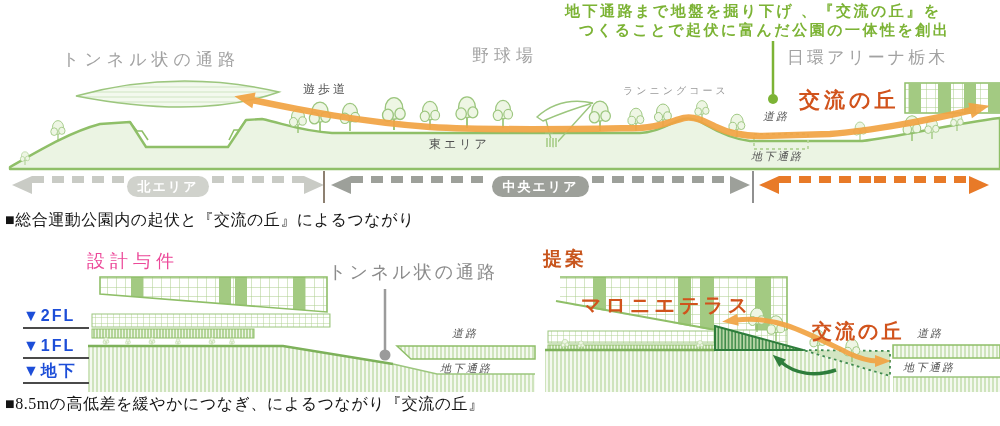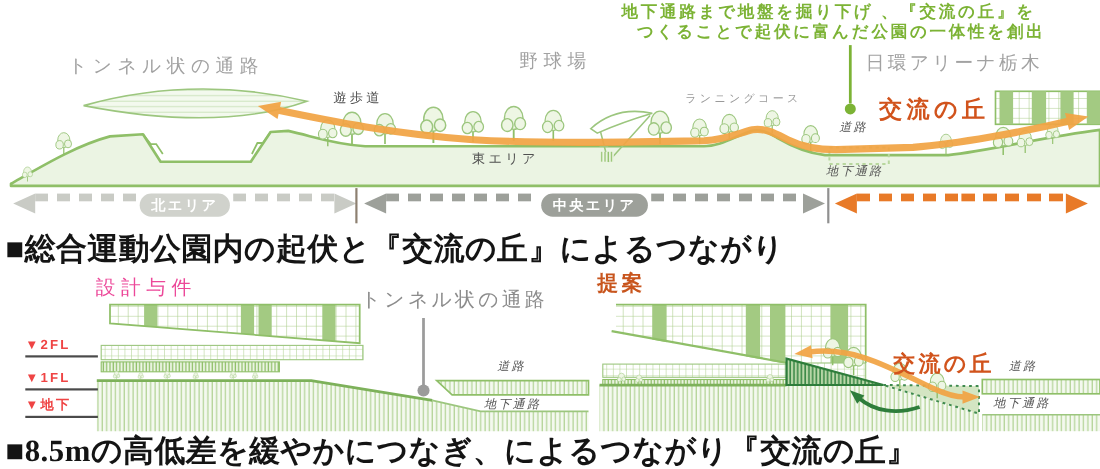--- a/index.html
+++ b/index.html
@@ -8,22 +8,22 @@
   svg{position:absolute;left:0;top:0;}
   .lbl{position:absolute;white-space:nowrap;line-height:1.15;}
   .gray-lg{font-size:17px;color:#a2a2a2;letter-spacing:5px;}
   .gray-md{font-size:10px;color:#9a9a9a;letter-spacing:3px;}
   .gray-ttl{font-size:18px;color:#ec4899;letter-spacing:5px;}
   .dark-sm{font-size:11px;color:#555;letter-spacing:2px;font-style:italic;}
   .dark-md{font-size:12px;color:#4f4f4f;letter-spacing:3px;}
   .orange-xl{font-size:21px;font-weight:bold;color:#d1531c;letter-spacing:4px;}
   .orange-lg{font-size:19px;font-weight:bold;color:#c8551d;letter-spacing:3px;}
   .green-note{font-size:15px;font-weight:bold;color:#7cb335;letter-spacing:2.5px;}
-  .caption{font-family:"Liberation Serif",serif;font-size:28px;font-weight:700;color:#141414;letter-spacing:0.5px;}
-  .fl{font-size:12px;font-weight:bold;color:#ef4444;letter-spacing:2px;width:66px;
+  .caption{font-family:"Liberation Serif",serif;font-size:16px;font-weight:400;color:#141414;letter-spacing:0.5px;}
+  .fl{font-size:16px;font-weight:bold;color:#1d4ed8;letter-spacing:2px;width:66px;
       border-bottom:2px solid #4a4a4a;padding-bottom:2px;}
   .area-arrow{position:absolute;display:flex;align-items:flex-start;height:20px;}
   .tri{width:0;height:0;border-top:9px solid transparent;border-bottom:9px solid transparent;}
   .tri-l{border-right:20px solid var(--c);}
   .tri-r{border-left:20px solid var(--c);}
   .dash{flex:1;height:7px;background:repeating-linear-gradient(90deg,var(--c) 0 12px,transparent 12px 20px);}
   .pill{background:var(--c);color:#fff;font-size:13px;font-weight:bold;line-height:1;
         padding:4px 11px;border-radius:11px;letter-spacing:2px;margin:0 3px;white-space:nowrap;}
   .divider{position:absolute;top:171px;width:2px;height:32px;}
 </style>
@@ -252,18 +252,19 @@
 
   <div class="lbl gray-ttl" style="left:87px;top:251px;">設計与件</div>
   <div class="lbl gray-ttl" style="left:328px;top:262px;letter-spacing:3px;color:#8c8c8c;text-align:right;">トンネル状の通路</div>
   <div class="lbl fl" style="left:23px;top:307px;">▼2FL</div>
   <div class="lbl fl" style="left:23px;top:337px;">▼1FL</div>
   <div class="lbl fl" style="left:23px;top:362px;">▼地下</div>
   <div class="lbl dark-sm" style="left:452px;top:327px;">道路</div>
   <div class="lbl dark-sm" style="left:440px;top:362px;">地下通路</div>
 
   <div class="lbl orange-lg" style="left:543px;top:248px;">提案</div>
+  <div class="lbl orange-xl" style="left:581px;top:294px;font-size:20px;">マロニエテラス</div>
   <div class="lbl orange-xl" style="left:812px;top:320px;font-size:20px;letter-spacing:3px;">交流の丘</div>
   <div class="lbl dark-sm" style="left:917px;top:327px;">道路</div>
   <div class="lbl dark-sm" style="left:903px;top:361px;">地下通路</div>
 
   <div class="lbl caption" style="left:5px;top:395px;">■8.5mの高低差を緩やかにつなぎ、によるつながり『交流の丘』</div>
 </div>
 
 </body></html>

